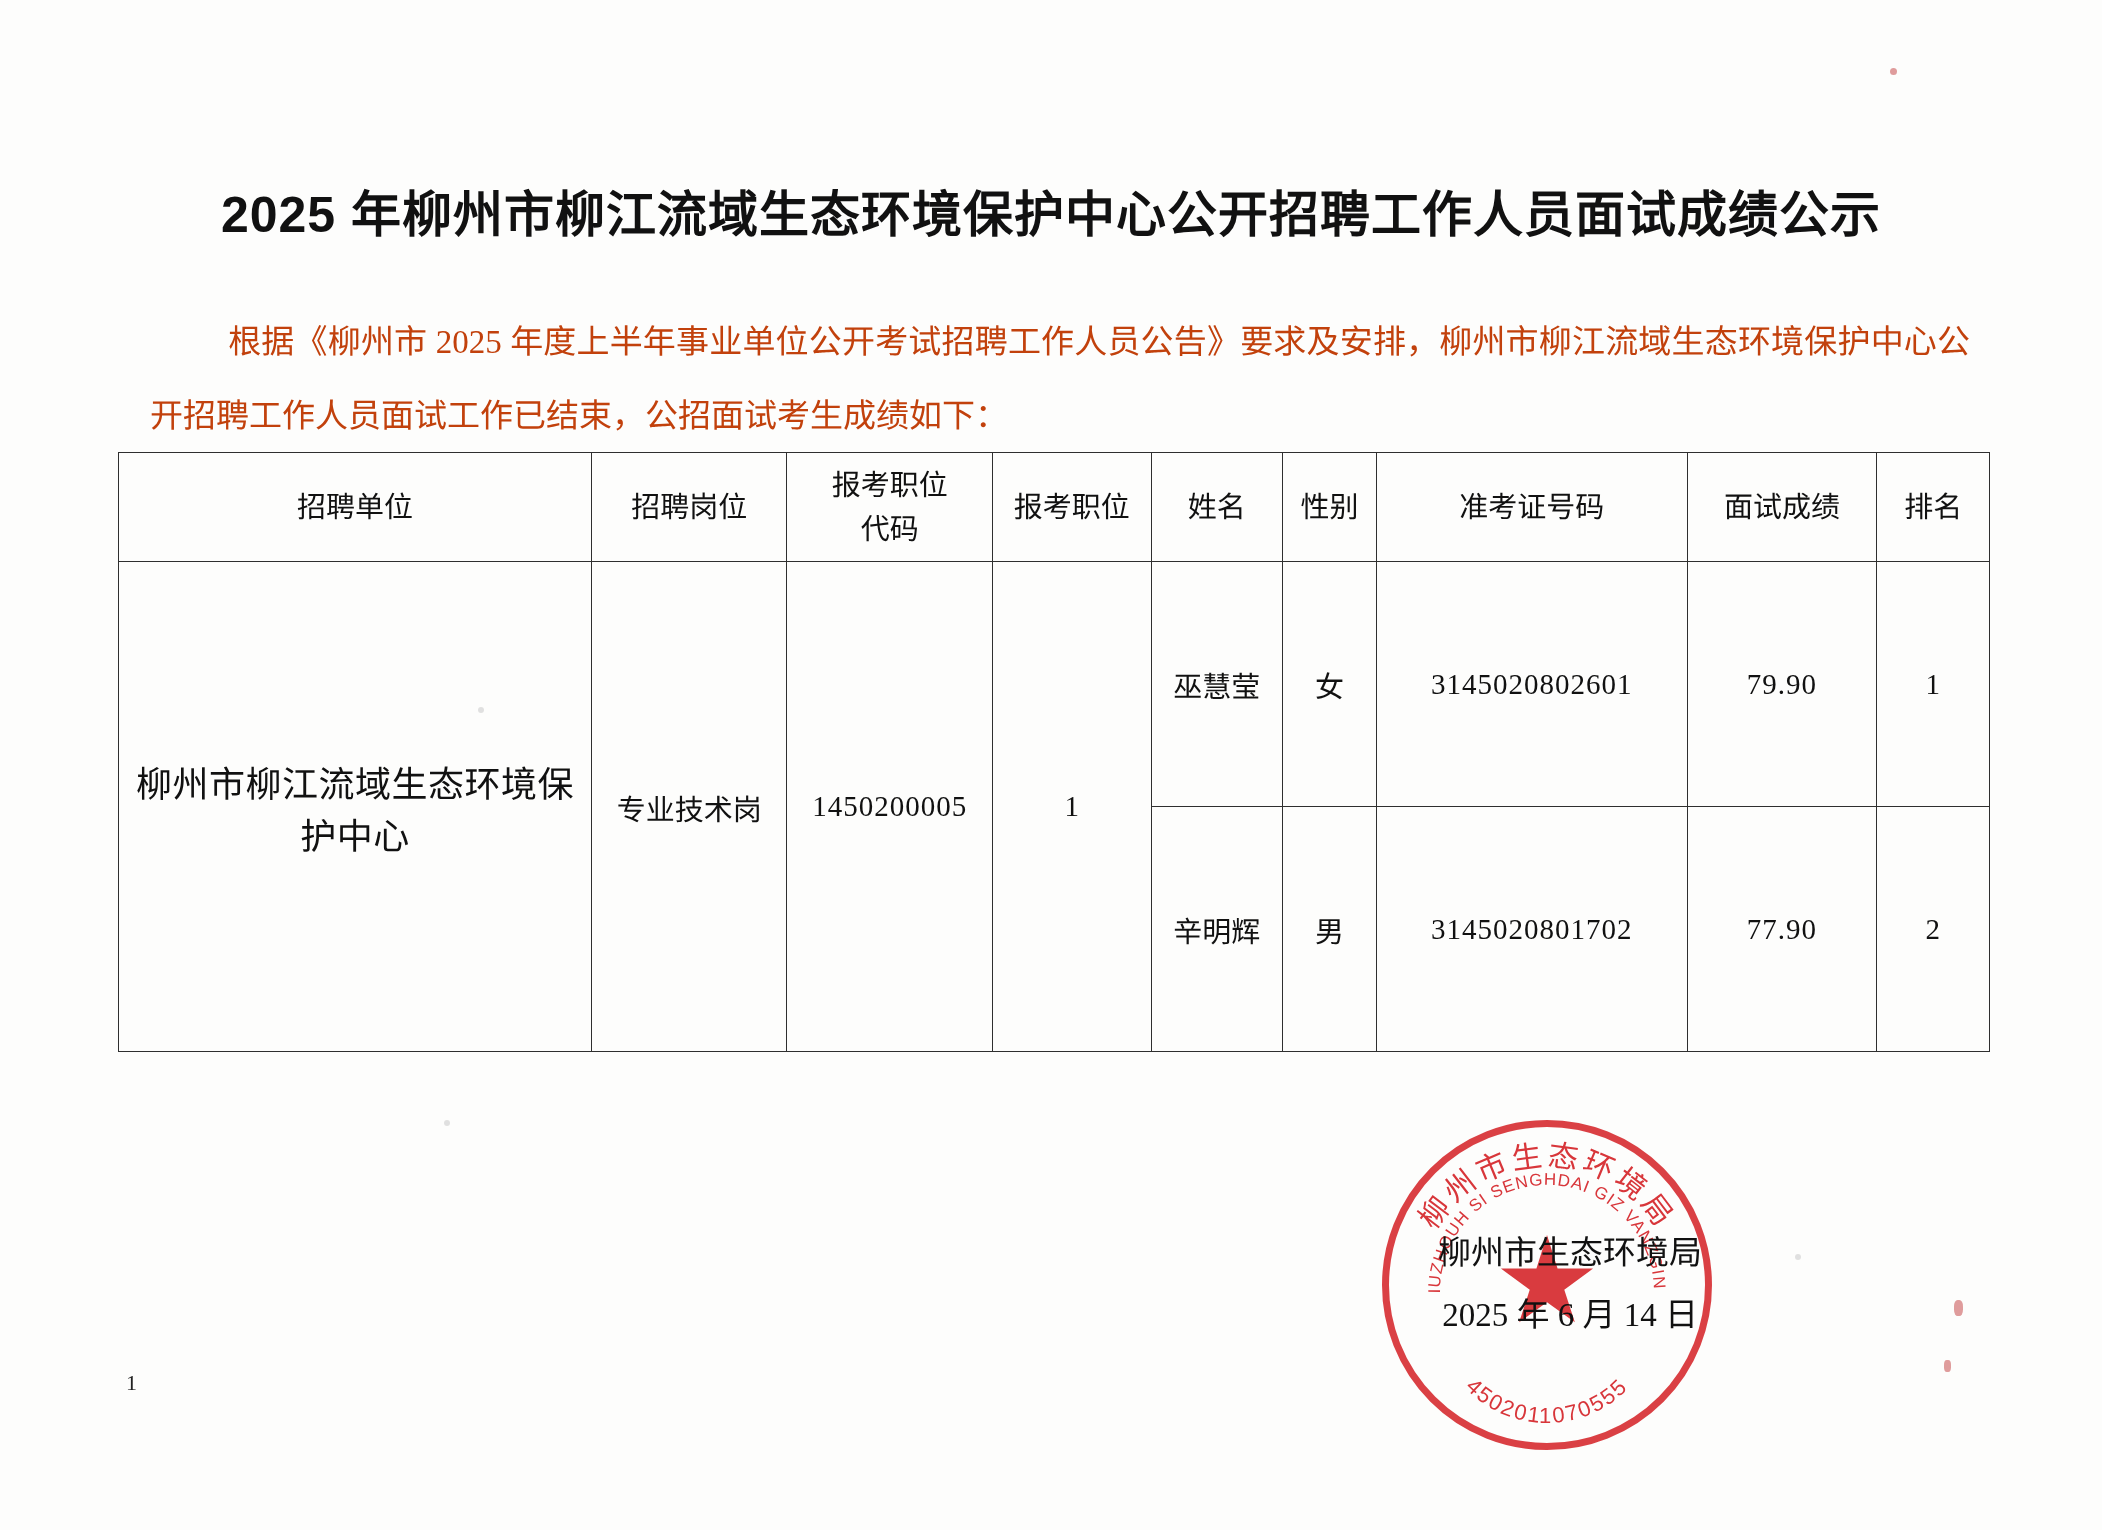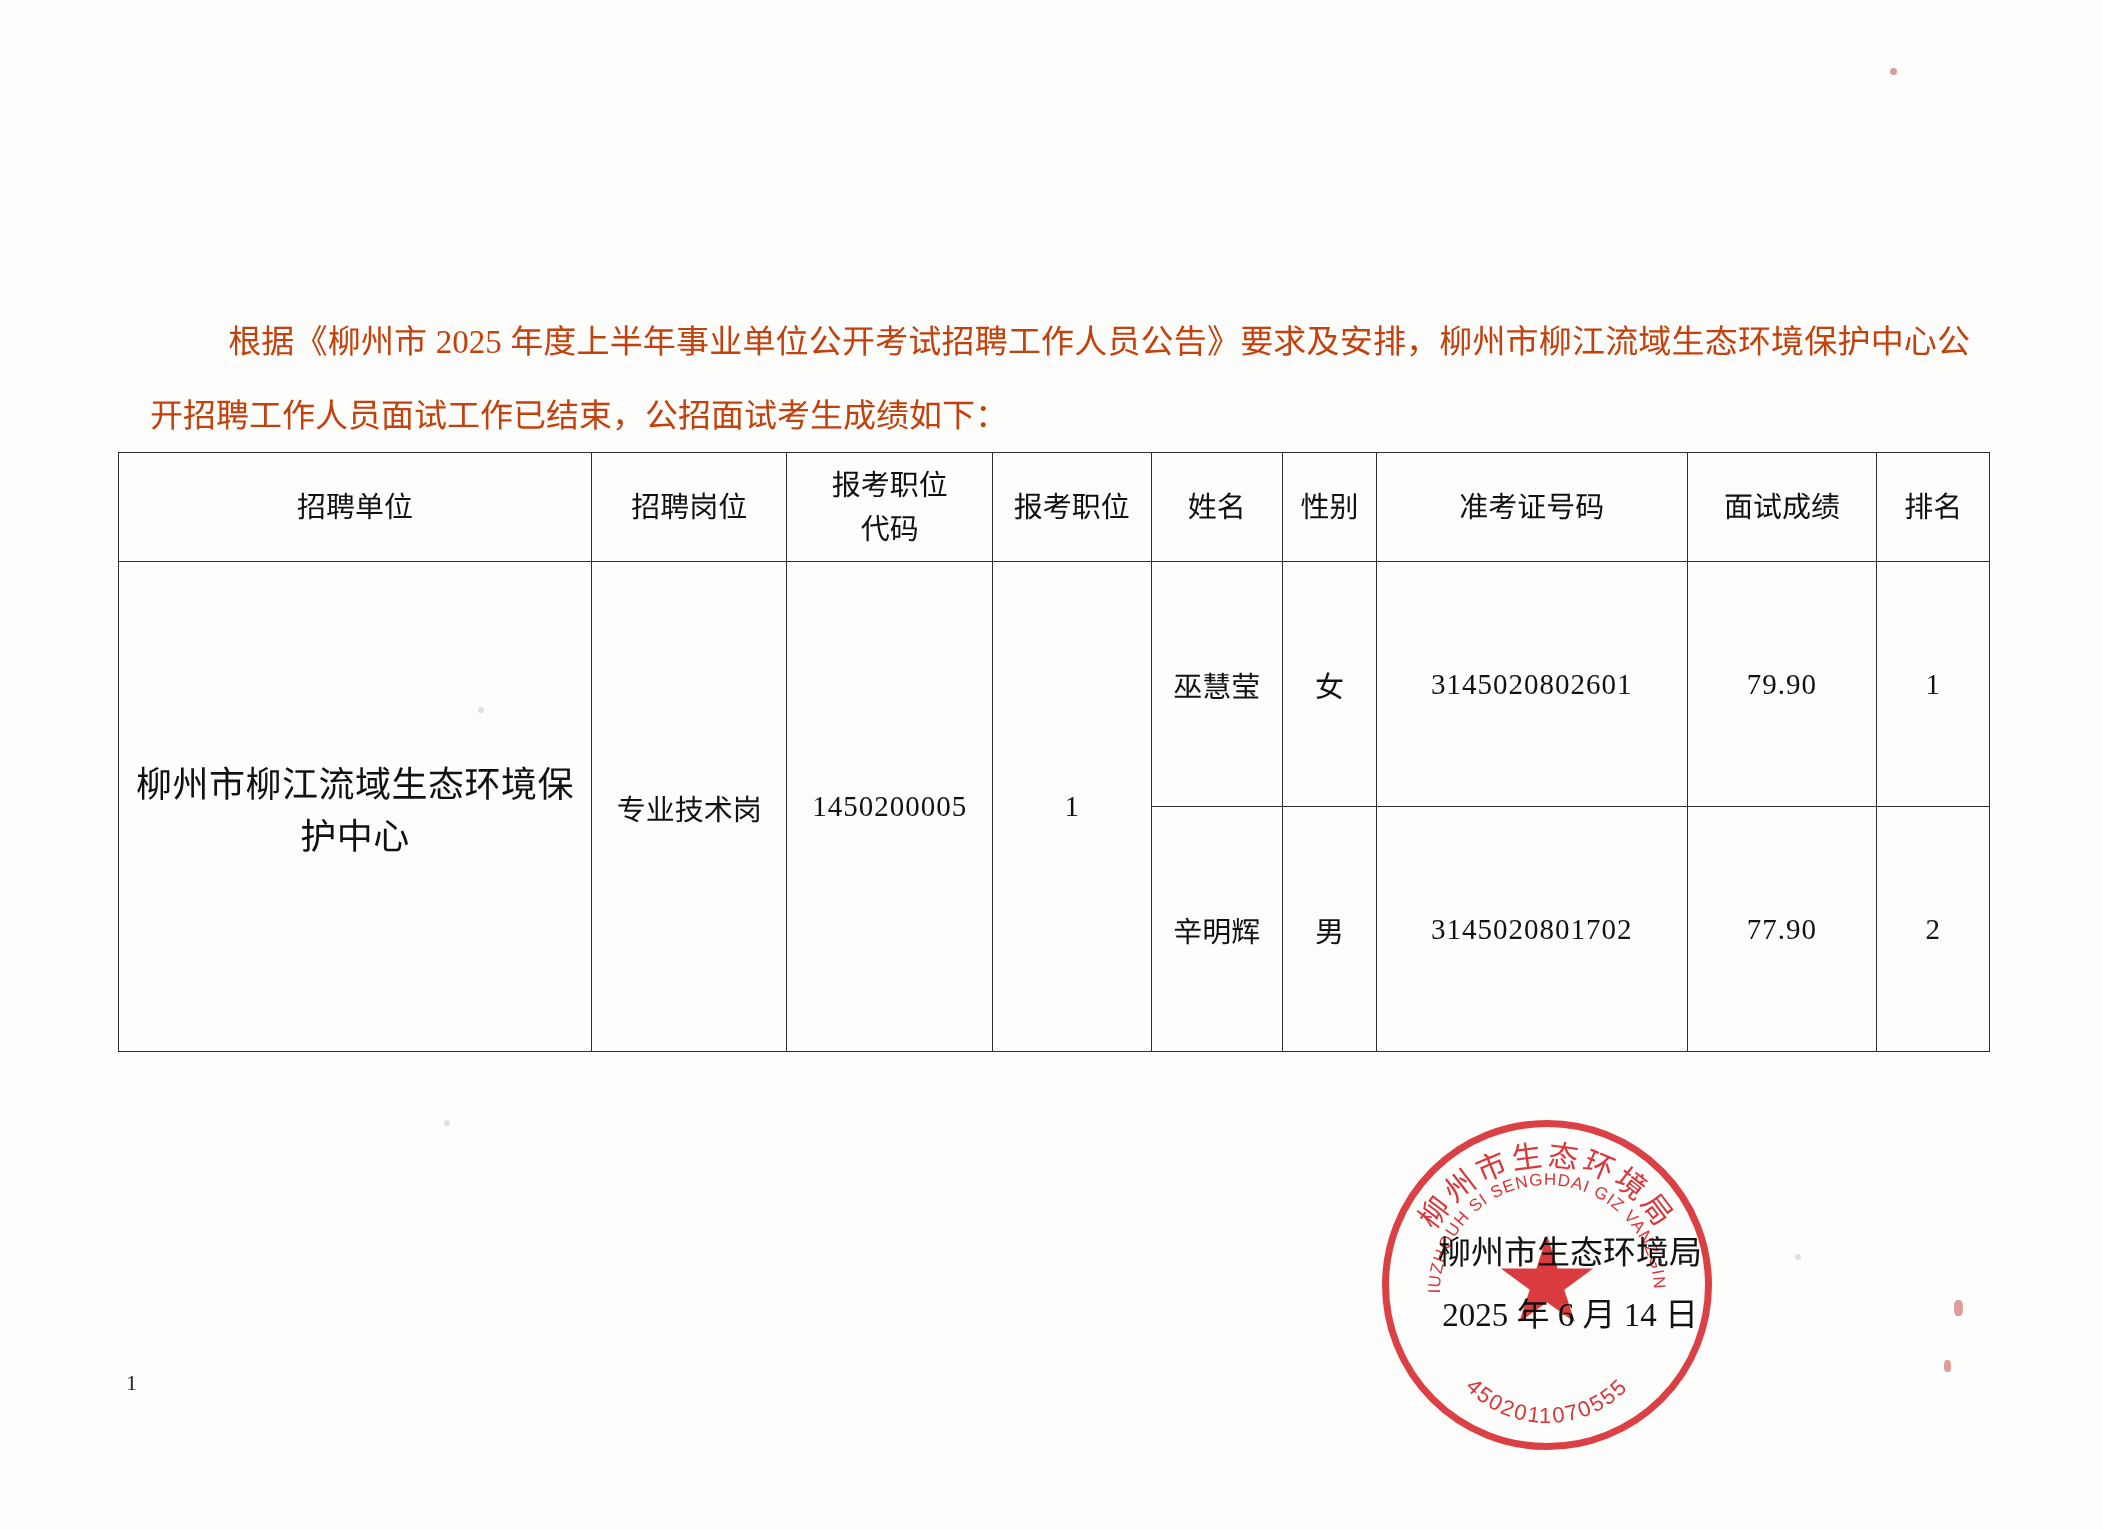--- a/index.html
+++ b/index.html
@@ -153,20 +153,21 @@
 
 <div class="page">
 
   <div class="speck red" style="left:1890px;top:68px;width:7px;height:7px;"></div>
   <div class="speck" style="left:478px;top:707px;width:6px;height:6px;"></div>
   <div class="speck" style="left:444px;top:1120px;width:6px;height:6px;"></div>
   <div class="speck" style="left:1795px;top:1254px;width:6px;height:6px;"></div>
   <div class="speck red" style="left:1954px;top:1300px;width:9px;height:16px;border-radius:40%;"></div>
   <div class="speck red" style="left:1944px;top:1360px;width:7px;height:12px;border-radius:40%;"></div>
 
+  <h1 class="doc-title">2025 年柳州市柳江流域生态环境保护中心公开招聘工作人员面试成绩公示</h1>
 
   <p class="para"><span class="indent"></span><span>根据《柳州市 2025 年度上半年事业单位公开考试招聘工作人员公告》要求及安排，柳州市柳江流域生态环境保护中心公开招聘工作人员面试工作已结束，公招面试考生成绩如下：</span></p>
 
   <table class="grades">
     <thead>
       <tr>
         <th class="col-unit">招聘单位</th>
         <th class="col-post">招聘岗位</th>
         <th class="col-code">
           <div>报考职位</div>

